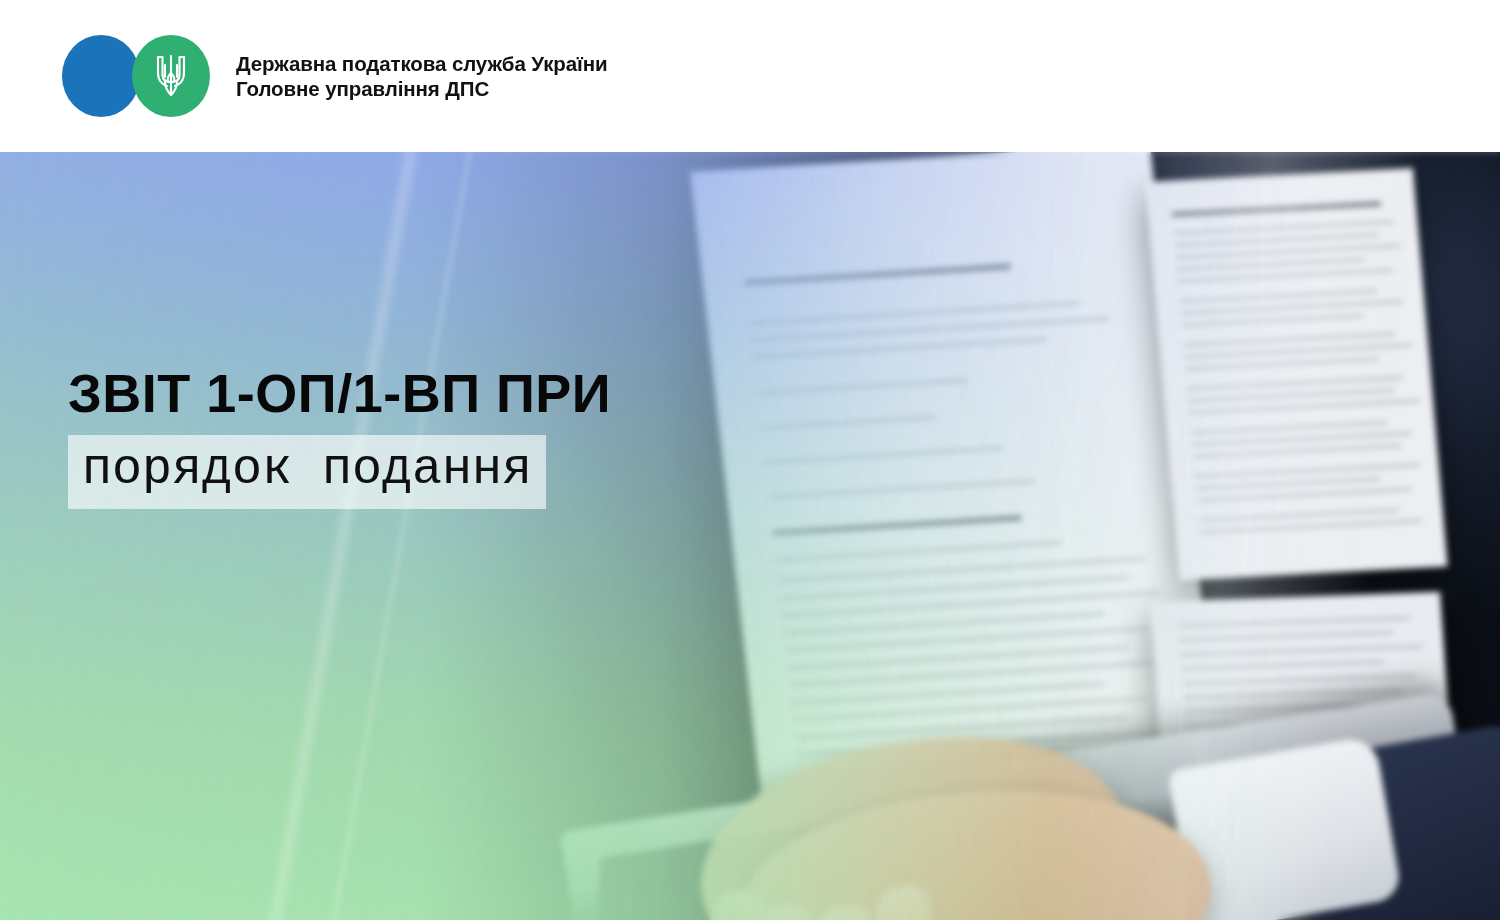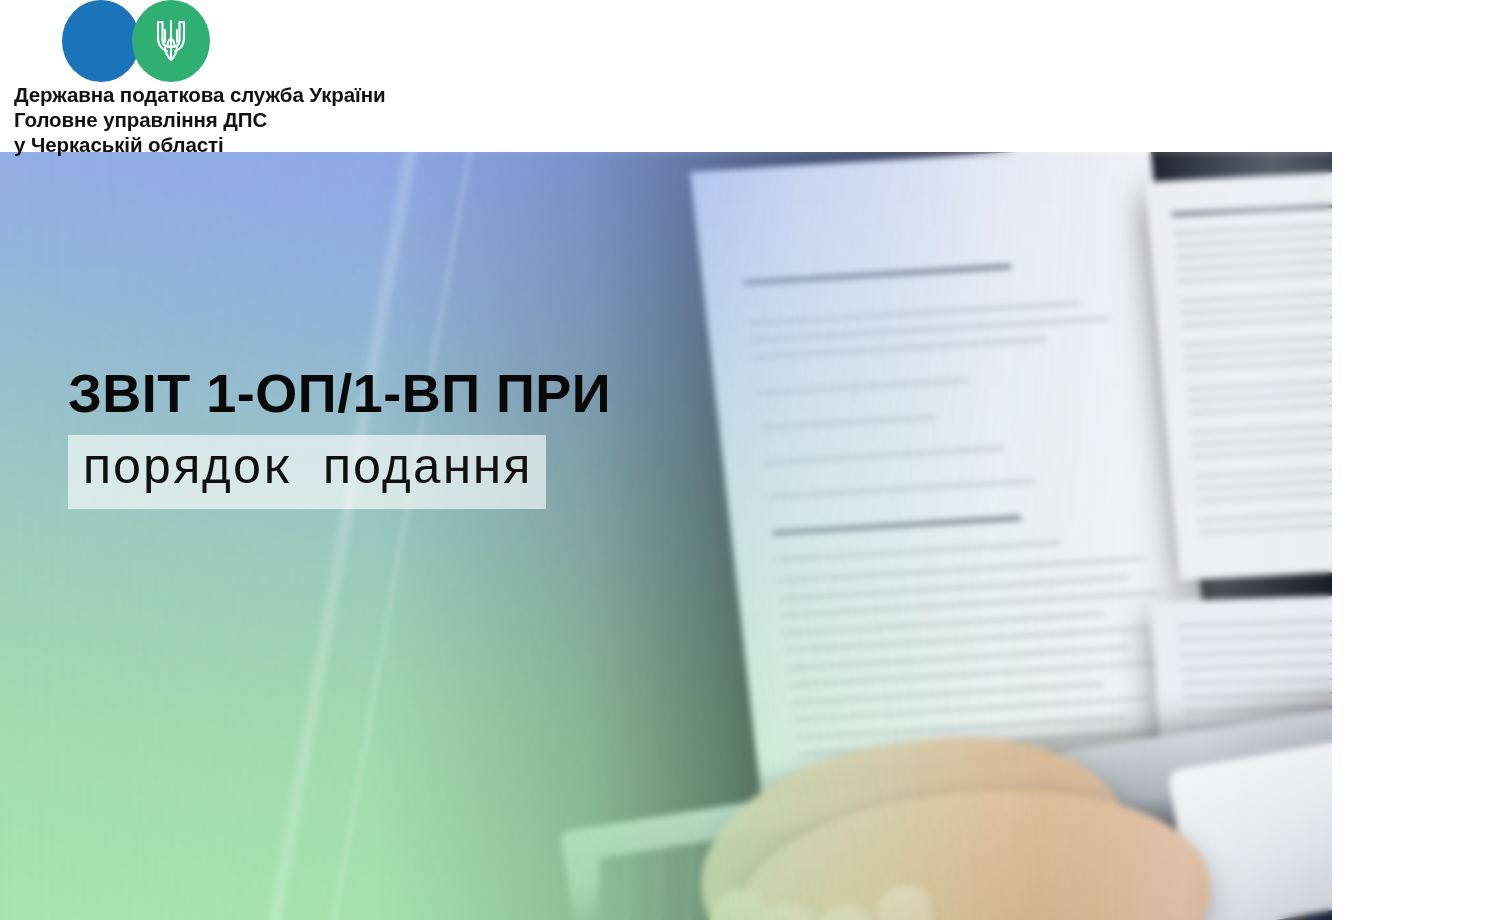--- a/index.html
+++ b/index.html
@@ -22,22 +22,22 @@
 
   
   .header {
     position: absolute;
     left: 0;
     top: 0;
     width: 1500px;
     height: 152px;
     background: #ffffff;
     display: flex;
+    align-items: center;
     z-index: 40;
-    flex-direction: column;
   }
 
   .logo-mark {
     position: relative;
     width: 160px;
     height: 82px;
     margin-left: 62px;
     flex: 0 0 auto;
   }
   .logo-circle-blue {
@@ -79,21 +79,21 @@
     line-height: 25px;
     letter-spacing: -0.1px;
     white-space: nowrap;
   }
 
   
   .hero {
     position: absolute;
     left: 0;
     top: 152px;
-    width: 1332px;
+    width: 1500px;
     height: 768px;
     overflow: hidden;
   }
 
   
   .photo {
     position: absolute;
     inset: 0;
     background: #11161f;
   }
@@ -364,21 +364,20 @@
         <path d="M11 14 L11 26"></path>
         <path d="M23 14 L23 26"></path>
         <path d="M17 22 C14 25 13 28 14 31"></path>
         <path d="M17 22 C20 25 21 28 20 31"></path>
       </svg>
     </div>
 
     <div class="org-titles">
       <div class="org-line">Державна податкова служба України</div>
       <div class="org-line">Головне управління ДПС</div>
-      <div class="org-line">у Черкаській області</div>
     </div>
   </div>
 
   <div class="hero">
 
     <div class="photo">
       <div class="desk-dark"></div>
 
       <div class="sheet sheet-a">
         <div class="heading" style="top:16%; width:58%;"></div>

